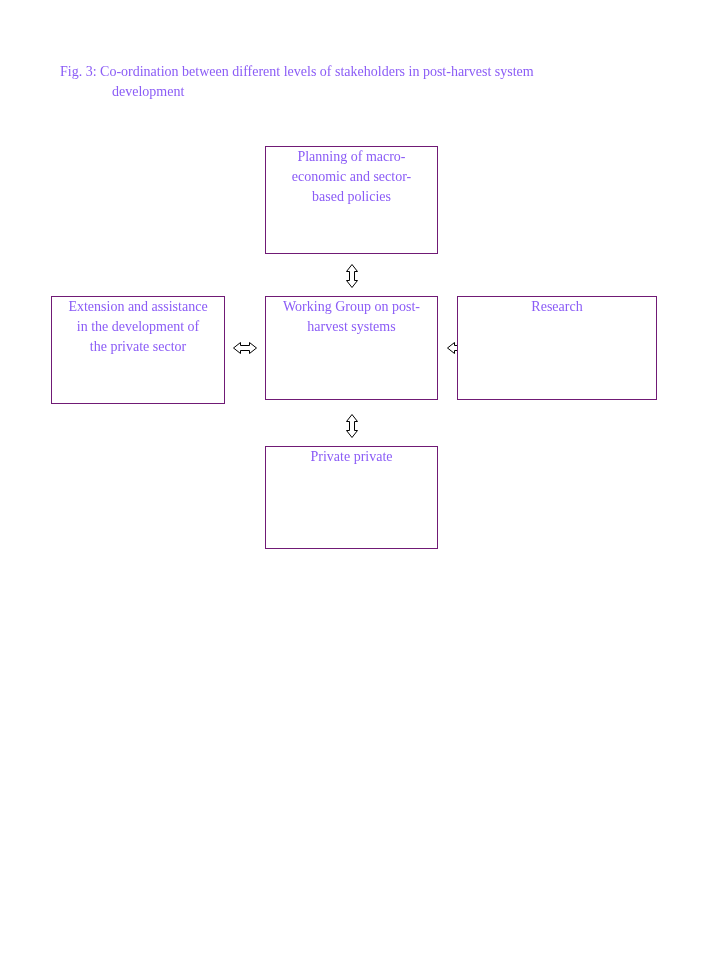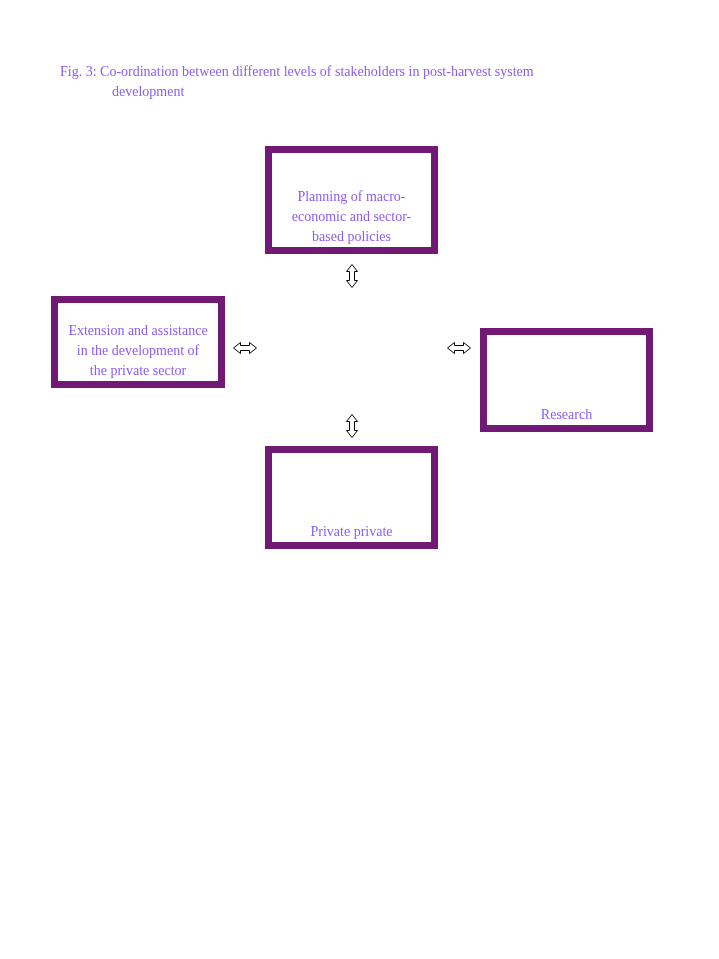--- a/index.html
+++ b/index.html
@@ -23,37 +23,37 @@
     width: 640px;
     font-size: 14px;
     line-height: 20px;
     padding-left: 52px;
     text-indent: -52px;
     white-space: pre-line;
   }
   .box {
     position: absolute;
     box-sizing: border-box;
-    border: 7px solid #701a75;
+    border: 1px solid #701a75;
     background: #ffffff;
     display: flex;
-    align-items: flex-end;
+    align-items: flex-start;
     justify-content: center;
     text-align: center;
     font-size: 14px;
     line-height: 20px;
   }
   .box .label {
     white-space: pre-line;
     padding: 0 4px;
   }
   .box-planning   { left: 265px; top: 146px; width: 173px; height: 108px; }
-  .box-extension  { left: 51px;  top: 296px; width: 174px; height: 92px; }
+  .box-extension  { left: 51px;  top: 296px; width: 174px; height: 108px; }
   .box-working    { left: 265px; top: 296px; width: 173px; height: 104px; }
-  .box-research   { left: 480px; top: 296px; width: 173px; height: 104px; margin-top: 32px; }
+  .box-research   { left: 457px; top: 296px; width: 200px; height: 104px; }
   .box-private    { left: 265px; top: 446px; width: 173px; height: 103px; }
   .arrow {
     position: absolute;
     line-height: 0;
   }
   .arrow-v1 { left: 345px; top: 264px; }
   .arrow-v2 { left: 345px; top: 414px; }
   .arrow-h1 { left: 233px; top: 341px; }
   .arrow-h2 { left: 447px; top: 341px; }
   .arrow svg { display: block; }
@@ -83,20 +83,24 @@
 in the development of
 the private sector</span>
   </div>
 
   <span class="arrow arrow-h1">
     <svg width="24" height="14" viewBox="0 0 24 14" xmlns="http://www.w3.org/2000/svg">
       <polygon points="0.5,7 7.5,1.5 7.5,4.5 16.5,4.5 16.5,1.5 23.5,7 16.5,12.5 16.5,9.5 7.5,9.5 7.5,12.5" fill="#ffffff" stroke="#000000" stroke-width="1"></polygon>
     </svg>
   </span>
 
+  <div class="box box-working">
+    <span class="label">Working Group on post-
+harvest systems</span>
+  </div>
 
   <span class="arrow arrow-h2">
     <svg width="24" height="14" viewBox="0 0 24 14" xmlns="http://www.w3.org/2000/svg">
       <polygon points="0.5,7 7.5,1.5 7.5,4.5 16.5,4.5 16.5,1.5 23.5,7 16.5,12.5 16.5,9.5 7.5,9.5 7.5,12.5" fill="#ffffff" stroke="#000000" stroke-width="1"></polygon>
     </svg>
   </span>
 
   <div class="box box-research">
     <span class="label">Research</span>
   </div>

